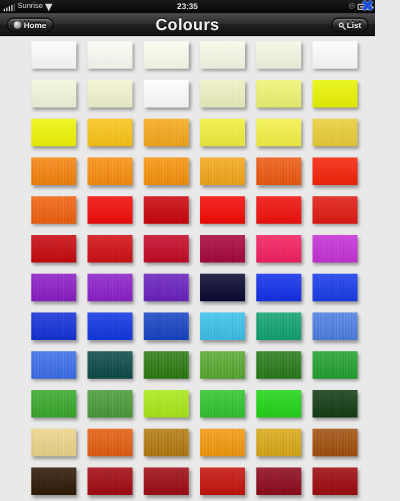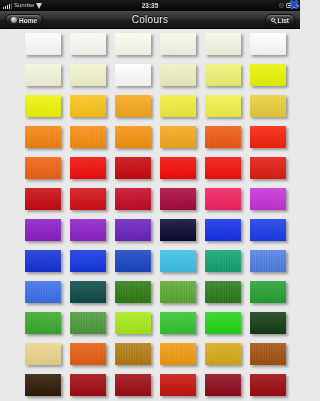--- a/index.html
+++ b/index.html
@@ -50,21 +50,21 @@
   }
 
   
   .navbar {
     position:absolute; top:11px; left:0; width:300px; height:18px;
     background:linear-gradient(#4a4a4a 0%, #2b2b2b 48%, #1e1e1e 52%, #141414 100%);
     border-bottom:1px solid #000;
     display:flex; align-items:center; justify-content:center;
   }
   .nav-title {
-    color:#f2f2f2; font-size:10px; font-weight:normal;
+    color:#f2f2f2; font-size:13px; font-weight:bold;
     letter-spacing:.3px; text-shadow:0 -1px 0 #000;
   }
   .nav-btn {
     position:absolute; top:3px; height:12px;
     display:flex; align-items:center; gap:2px;
     padding:0 5px;
     border:1px solid #0c0c0c; border-radius:6px;
     background:linear-gradient(#5e5e5e,#303030 50%,#262626 51%,#161616);
     color:#ededed; font-size:6.5px; font-weight:bold;
     box-shadow:inset 0 1px 0 rgba(255,255,255,.18);

